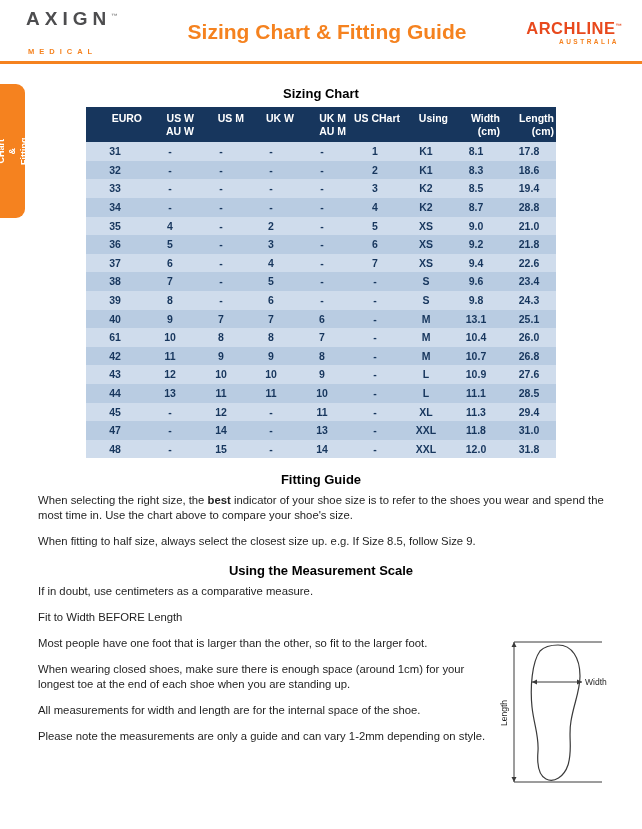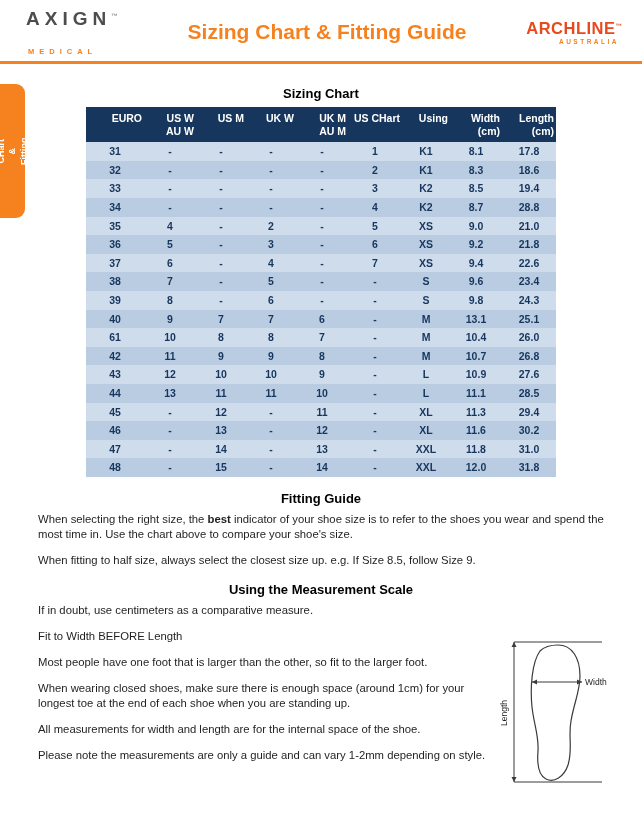--- a/index.html
+++ b/index.html
@@ -290,31 +290,20 @@
             <td>-</td>
             <td>12</td>
             <td>-</td>
             <td>11</td>
             <td>-</td>
             <td>XL</td>
             <td>11.3</td>
             <td>29.4</td>
           </tr>
           <tr>
-            <td>46</td>
-            <td>-</td>
-            <td>13</td>
-            <td>-</td>
-            <td>12</td>
-            <td>-</td>
-            <td>XL</td>
-            <td>11.6</td>
-            <td>30.2</td>
-          </tr>
-          <tr>
             <td>47</td>
             <td>-</td>
             <td>14</td>
             <td>-</td>
             <td>13</td>
             <td>-</td>
             <td>XXL</td>
             <td>11.8</td>
             <td>31.0</td>
           </tr>

